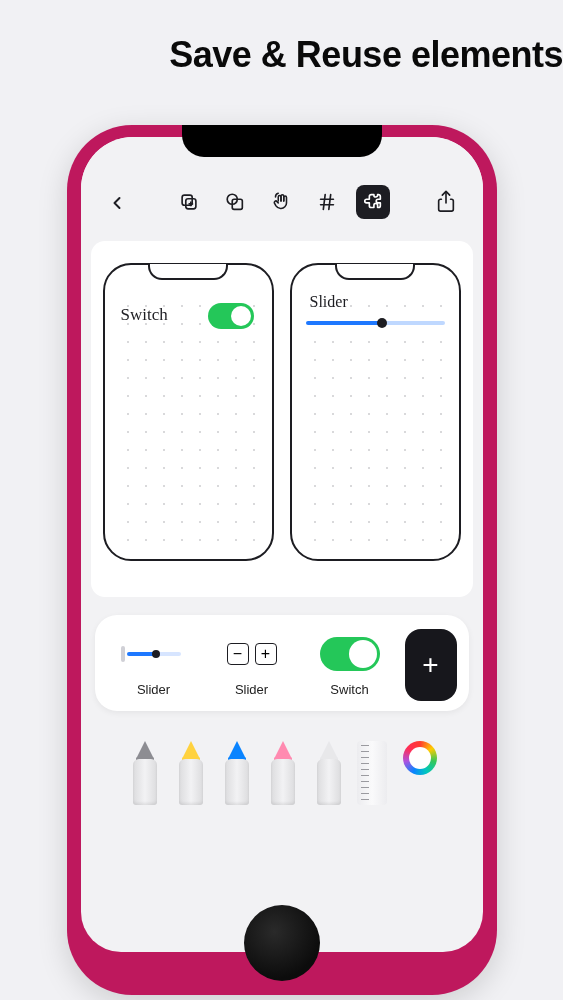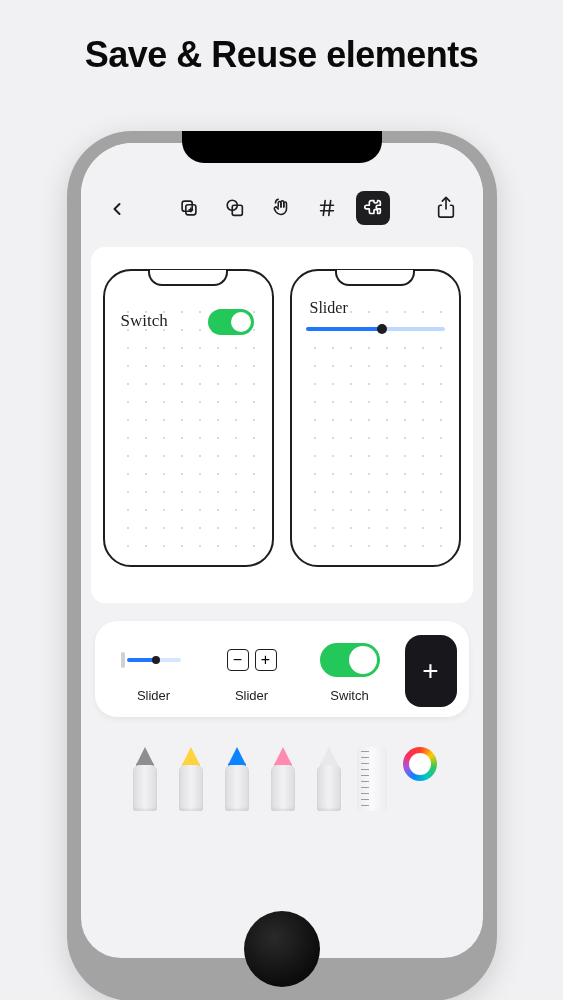--- a/index.html
+++ b/index.html
@@ -1,21 +1,21 @@
 <!DOCTYPE html>
 <html><head>
   <meta charset="utf-8">
   <style>
     * { box-sizing: border-box; margin: 0; padding: 0; }
     body { background: #f1f1f4; font-family: -apple-system, BlinkMacSystemFont, "Segoe UI", Arial, sans-serif; width: 563px; height: 1000px; overflow: hidden; }
 
-    .headline { font-size: 36px; font-weight: 800; color: #0a0a0a; text-align: center; padding-top: 34px; letter-spacing: -0.5px; }
-
-    
-    .device { position: absolute; left: 50%; top: 131px; transform: translateX(-50%); width: 430px; height: 870px; background: #a3a3a3; border-radius: 65px; padding: 12px 14px; box-shadow: 0 8px 30px rgba(0,0,0,.15); }
+    .headline { font-size: 36px; font-weight: 800; color: #0a0a0a; text-align: right; padding-top: 34px; letter-spacing: -0.5px; }
+
+    
+    .device { position: absolute; left: 50%; top: 125px; transform: translateX(-50%); width: 430px; height: 870px; background: #be185d; border-radius: 65px; padding: 12px 14px; box-shadow: 0 8px 30px rgba(0,0,0,.15); }
     .device-notch { position: absolute; top: 0; left: 50%; transform: translateX(-50%); width: 200px; height: 32px; background: #000; border-radius: 0 0 22px 22px; z-index: 5; }
     .device-home { position:absolute; bottom: 14px; left:50%; transform:translateX(-50%); width:76px; height:76px; border-radius:50%; background: radial-gradient(circle at 40% 35%, #2a2a2a 0%, #0c0c0c 70%); }
     .screen { width: 100%; height: 815px; background: #f2f2f4; border-radius: 52px 52px 40px 40px; overflow: hidden; position: relative; }
 
     
     .toolbar { height: 96px; display: flex; align-items: flex-end; padding: 0 20px 14px 20px; background:#f2f2f4; }
     .back-btn { width: 32px; height: 32px; display:flex; align-items:center; justify-content:center; }
     .tool-cluster { margin-left: auto; margin-right: auto; display:flex; gap: 12px; align-items:center; }
     .ticon { width: 34px; height: 34px; display:flex; align-items:center; justify-content:center; border-radius: 8px; }
     .ticon.active { background:#1d1d22; }

